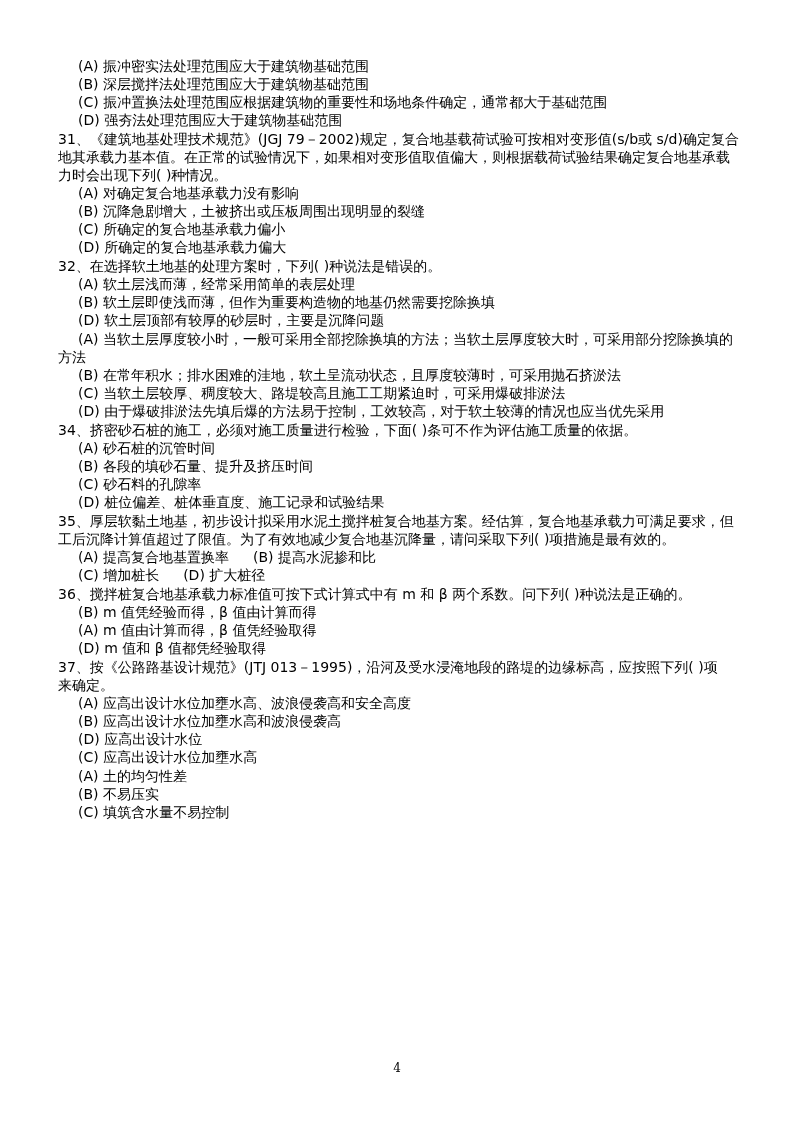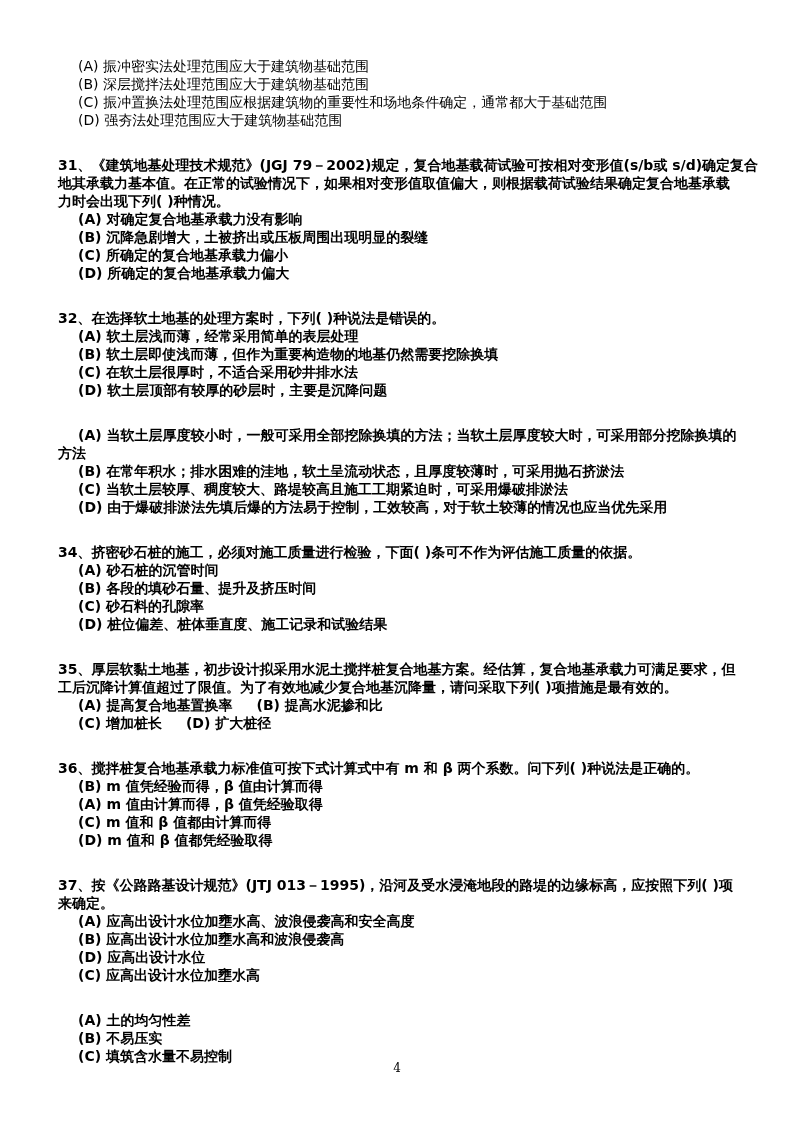--- a/index.html
+++ b/index.html
@@ -4,21 +4,21 @@
 <style>
   html, body { margin: 0; padding: 0; background: #ffffff; }
   body {
     width: 794px; height: 1123px; position: relative; overflow: hidden;
     font-family: "DejaVu Sans", sans-serif;
     color: #000;
   }
   .page { position: absolute; left: 58px; top: 57px; width: 680px; }
   .line { font-size: 14px; line-height: 18px; height: 18px; white-space: nowrap; letter-spacing: 0px; }
   .opt { padding-left: 20px; }
-  .q { margin-top: 27px; font-weight: bold; }
+  .q { margin-top: 1px; }
   .inline-opts span + span { margin-left: 24px; }
   .pageno {
     position: absolute; top: 1061px; left: 0; width: 794px; text-align: center;
     font-family: "DejaVu Serif", serif; font-size: 12px;
   }
 </style>
 </head>
 <body>
 
 <div class="page">
@@ -37,21 +37,20 @@
     <div class="line opt">(A) 对确定复合地基承载力没有影响</div>
     <div class="line opt">(B) 沉降急剧增大，土被挤出或压板周围出现明显的裂缝</div>
     <div class="line opt">(C) 所确定的复合地基承载力偏小</div>
     <div class="line opt">(D) 所确定的复合地基承载力偏大</div>
   </div>
 
   <div class="q">
     <div class="line">32、在选择软土地基的处理方案时，下列(      )种说法是错误的。</div>
     <div class="line opt">(A) 软土层浅而薄，经常采用简单的表层处理</div>
     <div class="line opt">(B) 软土层即使浅而薄，但作为重要构造物的地基仍然需要挖除换填</div>
-    <div class="line opt">(C) 在软土层很厚时，不适合采用砂井排水法</div>
     <div class="line opt">(D) 软土层顶部有较厚的砂层时，主要是沉降问题</div>
   </div>
 
   <div class="q">
     <div class="line opt">(A) 当软土层厚度较小时，一般可采用全部挖除换填的方法；当软土层厚度较大时，可采用部分挖除换填的</div>
     <div class="line">方法</div>
     <div class="line opt">(B) 在常年积水；排水困难的洼地，软土呈流动状态，且厚度较薄时，可采用抛石挤淤法</div>
     <div class="line opt">(C) 当软土层较厚、稠度较大、路堤较高且施工工期紧迫时，可采用爆破排淤法</div>
     <div class="line opt">(D) 由于爆破排淤法先填后爆的方法易于控制，工效较高，对于软土较薄的情况也应当优先采用</div>
   </div>
@@ -72,21 +71,20 @@
     </div>
     <div class="line opt inline-opts">
       <span>(C) 增加桩长</span><span>(D) 扩大桩径</span>
     </div>
   </div>
 
   <div class="q">
     <div class="line">36、搅拌桩复合地基承载力标准值可按下式计算式中有 m 和 β 两个系数。问下列(      )种说法是正确的。</div>
     <div class="line opt">(B) m 值凭经验而得，β 值由计算而得</div>
     <div class="line opt">(A) m 值由计算而得，β 值凭经验取得</div>
-    <div class="line opt">(C) m 值和 β 值都由计算而得</div>
     <div class="line opt">(D) m 值和 β 值都凭经验取得</div>
   </div>
 
   <div class="q">
     <div class="line">37、按《公路路基设计规范》(JTJ 013－1995)，沿河及受水浸淹地段的路堤的边缘标高，应按照下列(      )项</div>
     <div class="line">来确定。</div>
     <div class="line opt">(A) 应高出设计水位加壅水高、波浪侵袭高和安全高度</div>
     <div class="line opt">(B) 应高出设计水位加壅水高和波浪侵袭高</div>
     <div class="line opt">(D) 应高出设计水位</div>
     <div class="line opt">(C) 应高出设计水位加壅水高</div>

